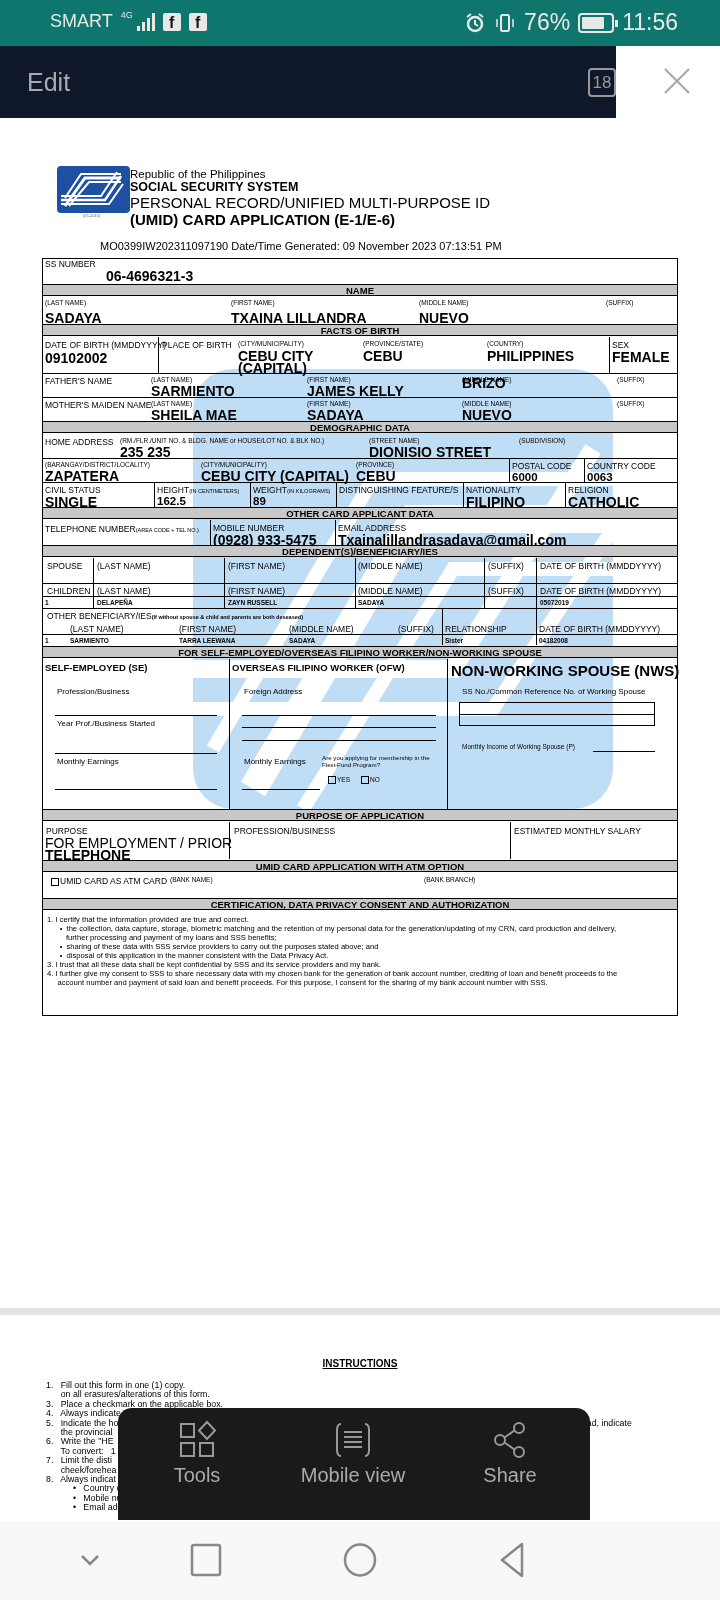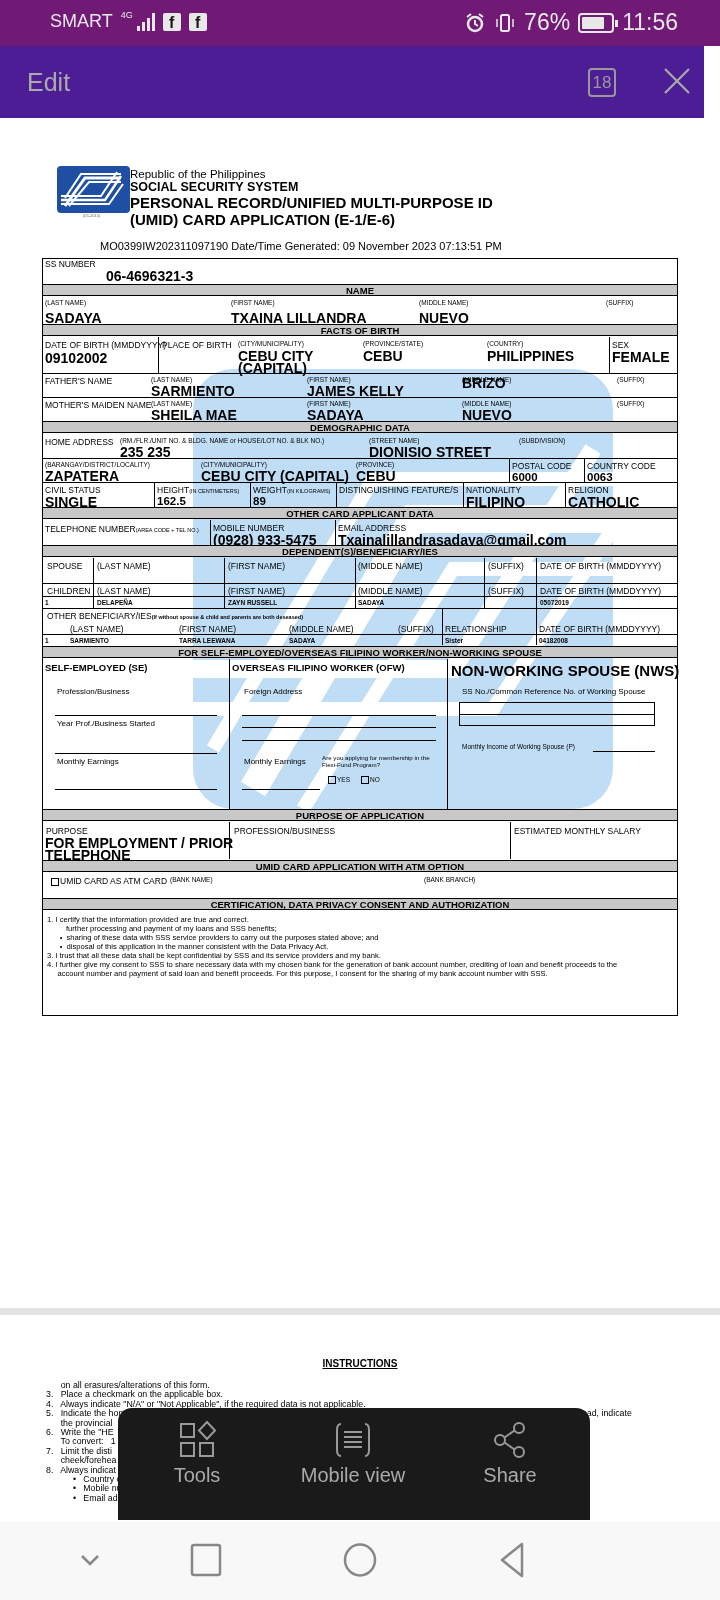--- a/index.html
+++ b/index.html
@@ -1,27 +1,27 @@
 <!DOCTYPE html>
 <html><head>
 <meta charset="utf-8">
 <style>
 *{box-sizing:border-box;margin:0;padding:0}
 body{width:720px;height:1600px;position:relative;background:#fff;font-family:"Liberation Sans",sans-serif;overflow:hidden;color:#000}
-.statusbar{position:absolute;left:0;top:0;width:720px;height:46px;background:#701a75;color:#e8e8e8}
+.statusbar{position:absolute;left:0;top:0;width:720px;height:46px;background:#0f766e;color:#e8e8e8}
 .sb-left{position:absolute;left:50px;top:11px;font-size:18px;display:flex;align-items:center;gap:8px}
 .sb-right{position:absolute;right:42px;top:9px;font-size:23px;display:flex;align-items:center;gap:8px}
 .fb{display:inline-block;width:18px;height:18px;background:#e8e8e8;color:#161616;font-weight:bold;font-size:16px;text-align:center;line-height:20px;border-radius:2px}
 .bars{display:inline-flex;align-items:flex-end;gap:2px;height:18px}
 .bars i{display:block;width:3px;background:#e8e8e8}
 .net{font-size:9px;line-height:9px;margin-right:-4px;position:relative;top:-6px}
 .batt{display:inline-block;width:36px;height:20px;border:2px solid #e8e8e8;border-radius:4px;position:relative}
 .batt:after{content:"";position:absolute;right:-6px;top:5px;width:3px;height:7px;background:#e8e8e8}
 .batt i{position:absolute;left:2px;top:2px;width:22px;height:12px;background:#e8e8e8;border-radius:1px}
-.topbar{position:absolute;left:0;top:46px;width:704px;height:72px;background:#4c1d95;color:#bbb}
+.topbar{position:absolute;left:0;top:46px;width:616px;height:72px;background:#0f172a;color:#bbb}
 .edit{position:absolute;left:27px;top:22px;font-size:25px;color:#aaa}
 .pages{position:absolute;left:588px;top:22px;width:28px;height:29px;border:2px solid #999;border-radius:4px;color:#999;font-size:17px;text-align:center;line-height:25px}
 .close{position:absolute;left:662px;top:20px;width:30px;height:30px}
 .doc{position:absolute;left:0;top:118px;width:720px;height:1190px;background:#fff}
 .logo{position:absolute;left:57px;top:166px;width:73px;height:47px;background:#1f4fa3;border-radius:4px;overflow:hidden}
 .logo-cap{position:absolute;left:83px;top:213px;font-size:4px;color:#666}
 .hdr{position:absolute;left:130px;width:460px;text-align:left}
 .form{position:absolute;left:42px;top:258px;width:636px;height:758px;border:1px solid #000}
 .abs{position:absolute}
 .lbl{position:absolute;font-size:8.5px;color:#000;white-space:nowrap}
@@ -99,21 +99,21 @@
     <path d="M12 40 L32 16 L64 16" stroke="#fff" stroke-width="2" fill="none"></path>
     <path d="M4 30 L44 30 L60 6" stroke="#fff" stroke-width="2" fill="none"></path>
     <path d="M4 34 L48 34 L64 10" stroke="#fff" stroke-width="2.5" fill="none"></path>
     <path d="M4 38 L52 38 L66 18" stroke="#fff" stroke-width="2" fill="none"></path>
   </svg>
 </div>
 <div class="logo-cap">(05-2015)</div>
 
 <div class="hdr" style="top:168px;font-size:11.5px">Republic of the Philippines</div>
 <div class="hdr" style="top:180px;font-size:12.5px;font-weight:bold">SOCIAL SECURITY SYSTEM</div>
-<div class="hdr" style="top:194px;font-size:15px;font-weight:bold">PERSONAL RECORD/UNIFIED MULTI-PURPOSE ID</div>
+<div class="hdr" style="top:194px;font-size:15px;font-weight:normal">PERSONAL RECORD/UNIFIED MULTI-PURPOSE ID</div>
 <div class="hdr" style="top:211px;font-size:15px;font-weight:bold">(UMID) CARD APPLICATION (E-1/E-6)</div>
 <div class="hdr" style="left:100px;width:520px;top:240px;font-size:11px">MO0399IW202311097190  Date/Time Generated: 09 November 2023 07:13:51 PM</div>
 
 <div class="form">
   <svg class="watermark" viewBox="0 0 420 440">
     <rect x="0" y="0" width="420" height="440" rx="40" fill="#8ec3ef"></rect>
     <path d="M60 420 L220 150 L420 150" stroke="#fff" stroke-width="28" fill="none"></path>
     <path d="M20 380 L180 110 L420 110" stroke="#fff" stroke-width="14" fill="none"></path>
     <path d="M110 440 L260 200 L420 200" stroke="#fff" stroke-width="14" fill="none"></path>
     <path d="M0 300 L260 300 L400 80" stroke="#fff" stroke-width="18" fill="none"></path>
@@ -291,47 +291,49 @@
   <div class="abs" style="left:416px;top:443px;width:196px;height:24px;border:1px solid #000">
       <div style="position:absolute;left:0;top:11px;width:194px;border-top:1px solid #000"></div>
     </div>
   <div class="lbl" style="left:419px;top:484px;font-size:6.5px">Monthly Income of Working Spouse (P)</div>
   <div class="ul" style="left:550px;top:492px;width:62px"></div>
 
   <div class="sec" style="top:550px">PURPOSE OF APPLICATION</div>
   <div class="vl" style="left:186px;top:563px;height:37px"></div>
   <div class="vl" style="left:467px;top:563px;height:37px"></div>
   <div class="lbl" style="left:3px;top:567px">PURPOSE</div>
-  <div class="val" style="left:2px;top:576px;font-weight:bold">FOR EMPLOYMENT / PRIOR</div>
+  <div class="val" style="left:2px;top:576px;font-weight:normal">FOR EMPLOYMENT / PRIOR</div>
   <div class="val" style="left:2px;top:588px;font-weight:bold">TELEPHONE</div>
   <div class="lbl" style="left:191px;top:567px">PROFESSION/BUSINESS</div>
   <div class="lbl" style="left:471px;top:567px">ESTIMATED MONTHLY SALARY</div>
 
   <div class="sec" style="top:601px">UMID CARD APPLICATION WITH ATM OPTION</div>
   <div class="lbl" style="left:8px;top:617px"><span class="cb"></span><span>UMID CARD AS ATM CARD</span></div>
   <div class="lbl sm" style="left:127px;top:617px">(BANK NAME)</div>
   <div class="lbl sm" style="left:381px;top:617px">(BANK BRANCH)</div>
 
   <div class="sec" style="top:639px">CERTIFICATION, DATA PRIVACY CONSENT AND AUTHORIZATION</div>
   <div class="cert">
     <div>1.  I certify that the information provided are true and correct.</div>
+    <div style="white-space:pre">      •  the collection, data capture, storage, biometric matching and the retention of my personal data for the generation/updating of my CRN, card production and delivery,</div>
     <div style="white-space:pre">         further processing and payment of my loans and SSS benefits;</div>
     <div style="white-space:pre">      •  sharing of these data with SSS service providers to carry out the purposes stated above; and</div>
     <div style="white-space:pre">      •  disposal of this application in the manner consistent with the Data Privacy Act.</div>
     <div>3.  I trust that all these data shall be kept confidential by SSS and its service providers and my bank.</div>
     <div>4.  I further give my consent to SSS to share necessary data with my chosen bank for the generation of bank account number, crediting of loan and benefit proceeds to the</div>
     <div style="white-space:pre">     account number and payment of said loan and benefit proceeds. For this purpose, I consent for the sharing of my bank account number with SSS.</div>
   </div>
 </div>
 
 <div class="sep"></div>
 
 <div class="page2">
   <div class="instr-title">INSTRUCTIONS</div>
   <div class="instr">
+    <div style="white-space:pre">1.   Fill out this form in one (1) copy.</div>
     <div style="white-space:pre">      on all erasures/alterations of this form.</div>
     <div style="white-space:pre">3.   Place a checkmark on the applicable box.</div>
     <div style="white-space:pre">4.   Always indicate "N/A" or "Not Applicable", if the required data is not applicable.</div>
     <div style="white-space:pre">5.   Indicate the home address. If permanent home address is in the province but working in Metro Manila during weekdays or working abroad, indicate</div>
     <div style="white-space:pre">      the provincial</div>
     <div style="white-space:pre">6.   Write the "HE</div>
     <div style="white-space:pre">      To convert:   1</div>
     <div style="white-space:pre">7.   Limit the disti                                                                                                                                                              on the left</div>
     <div style="white-space:pre">      cheek/forehea</div>
     <div style="white-space:pre">8.   Always indicat</div>

